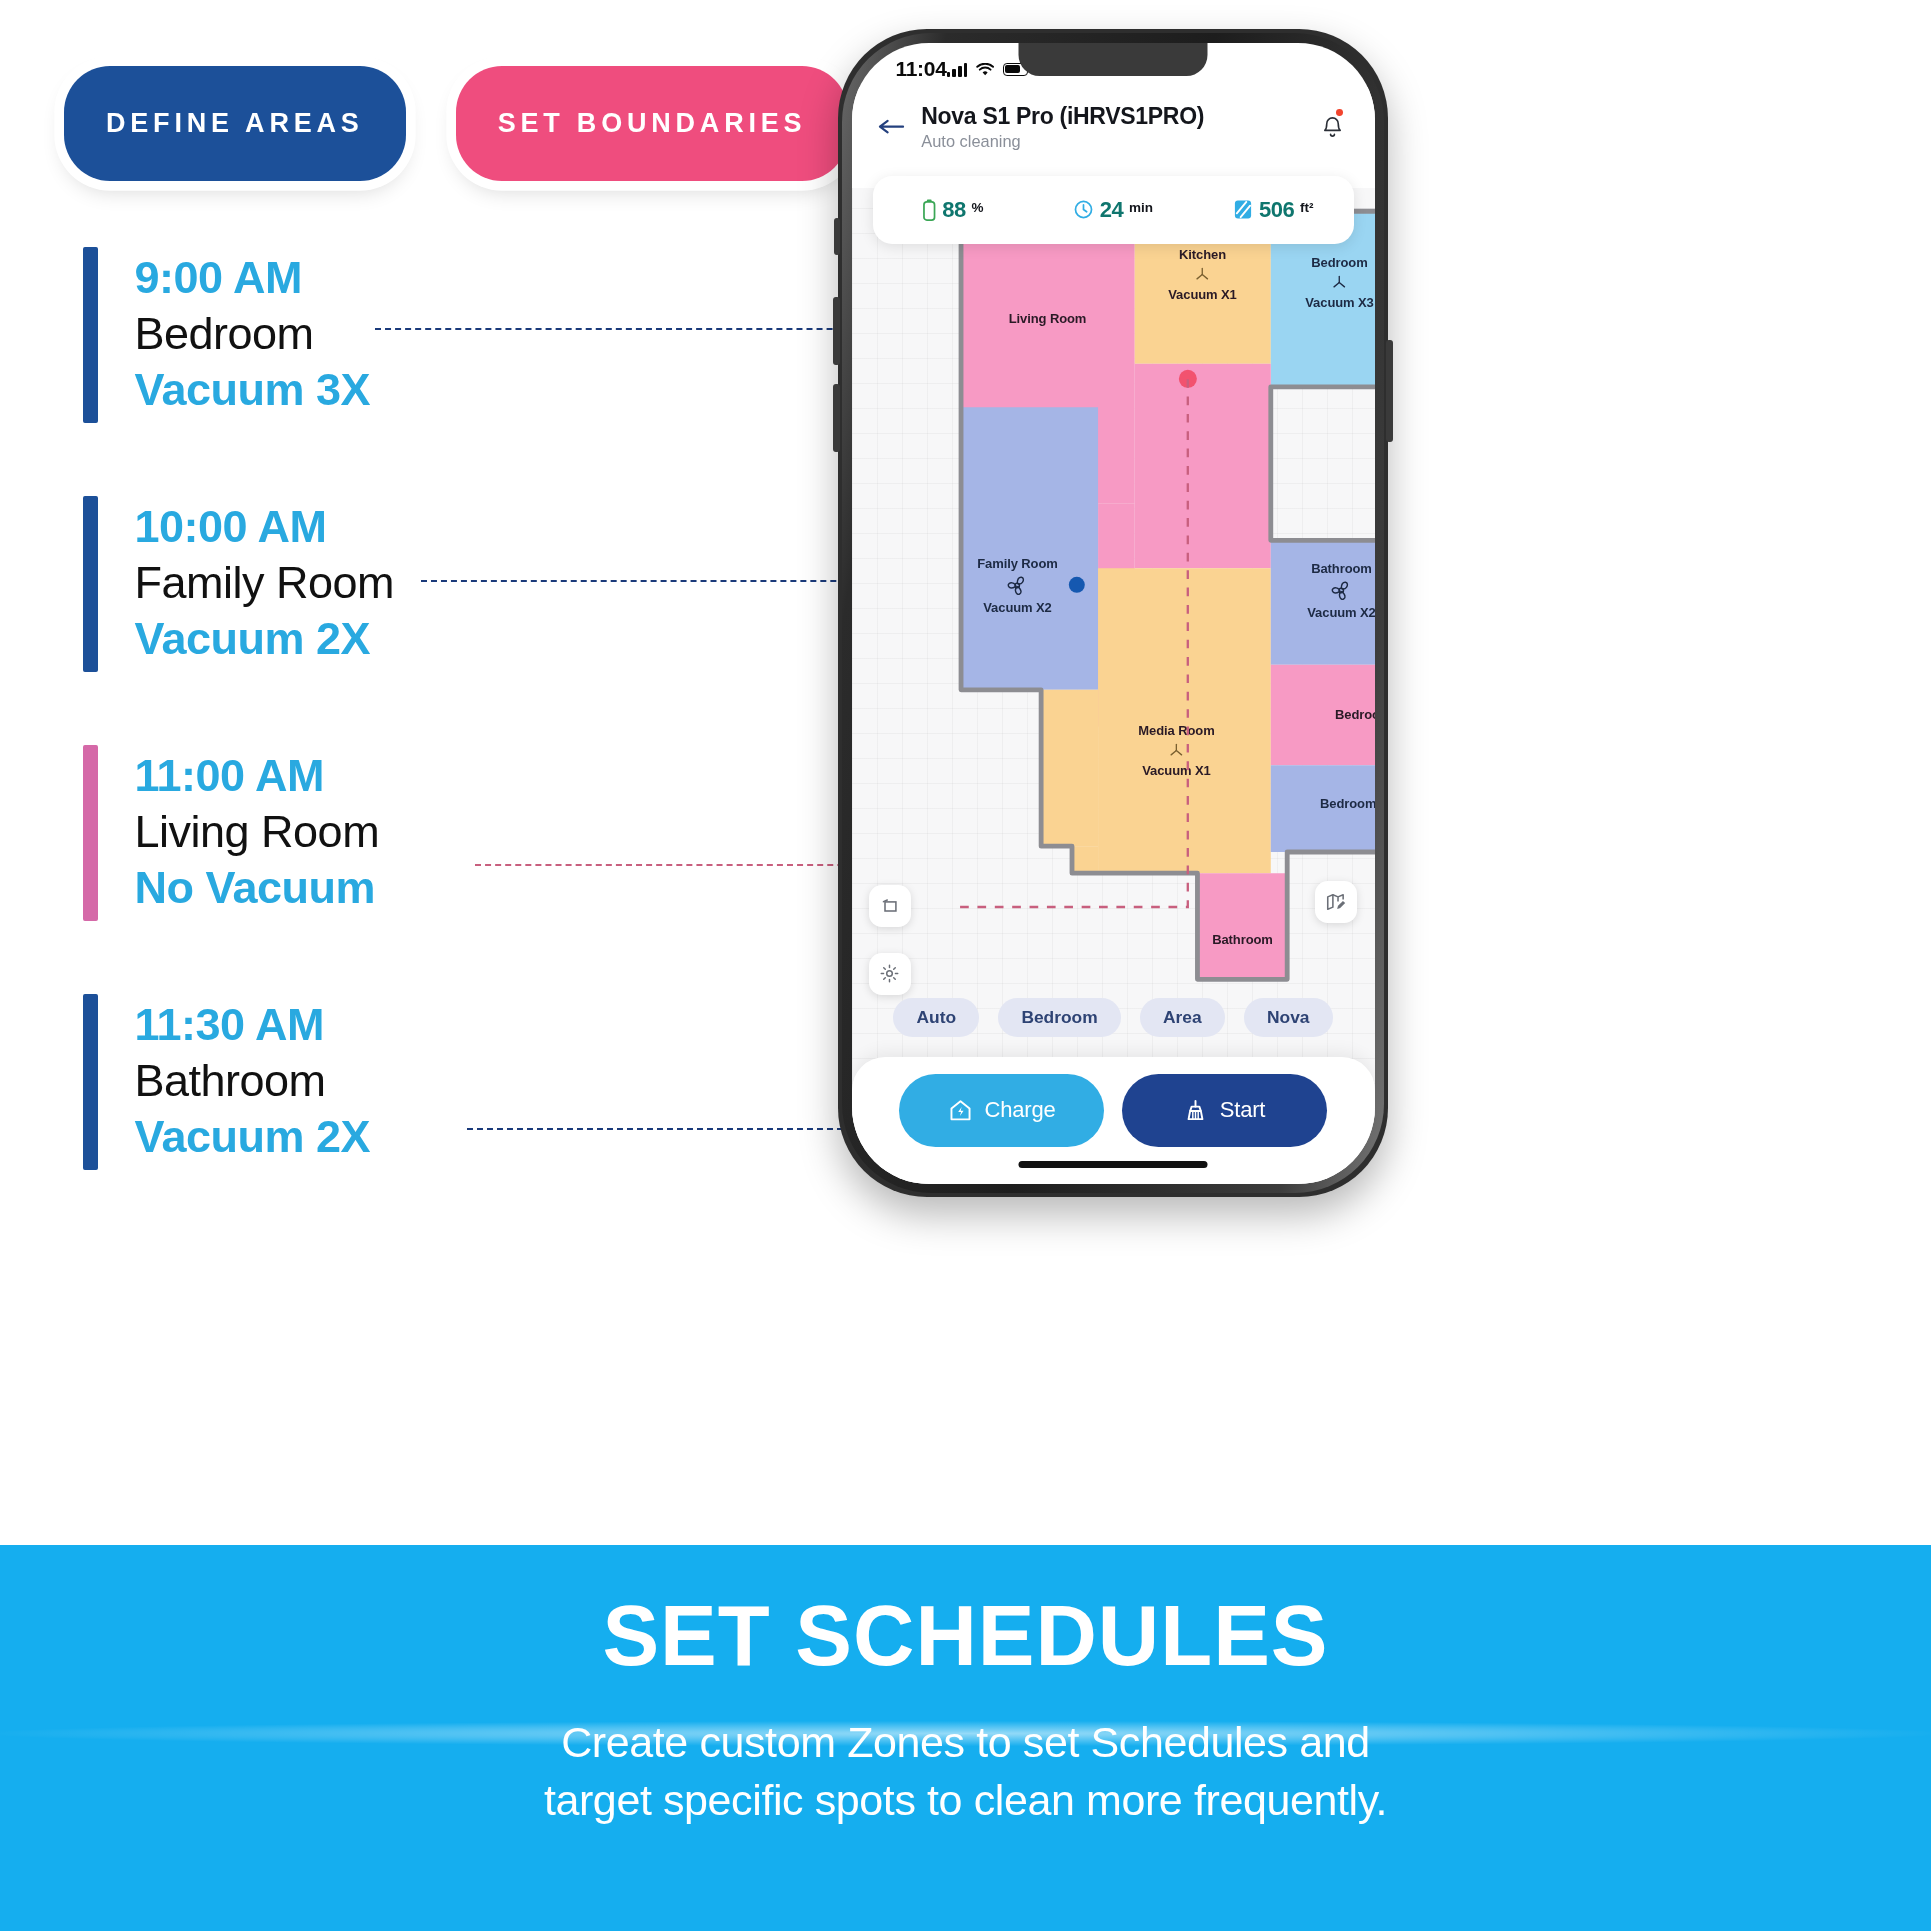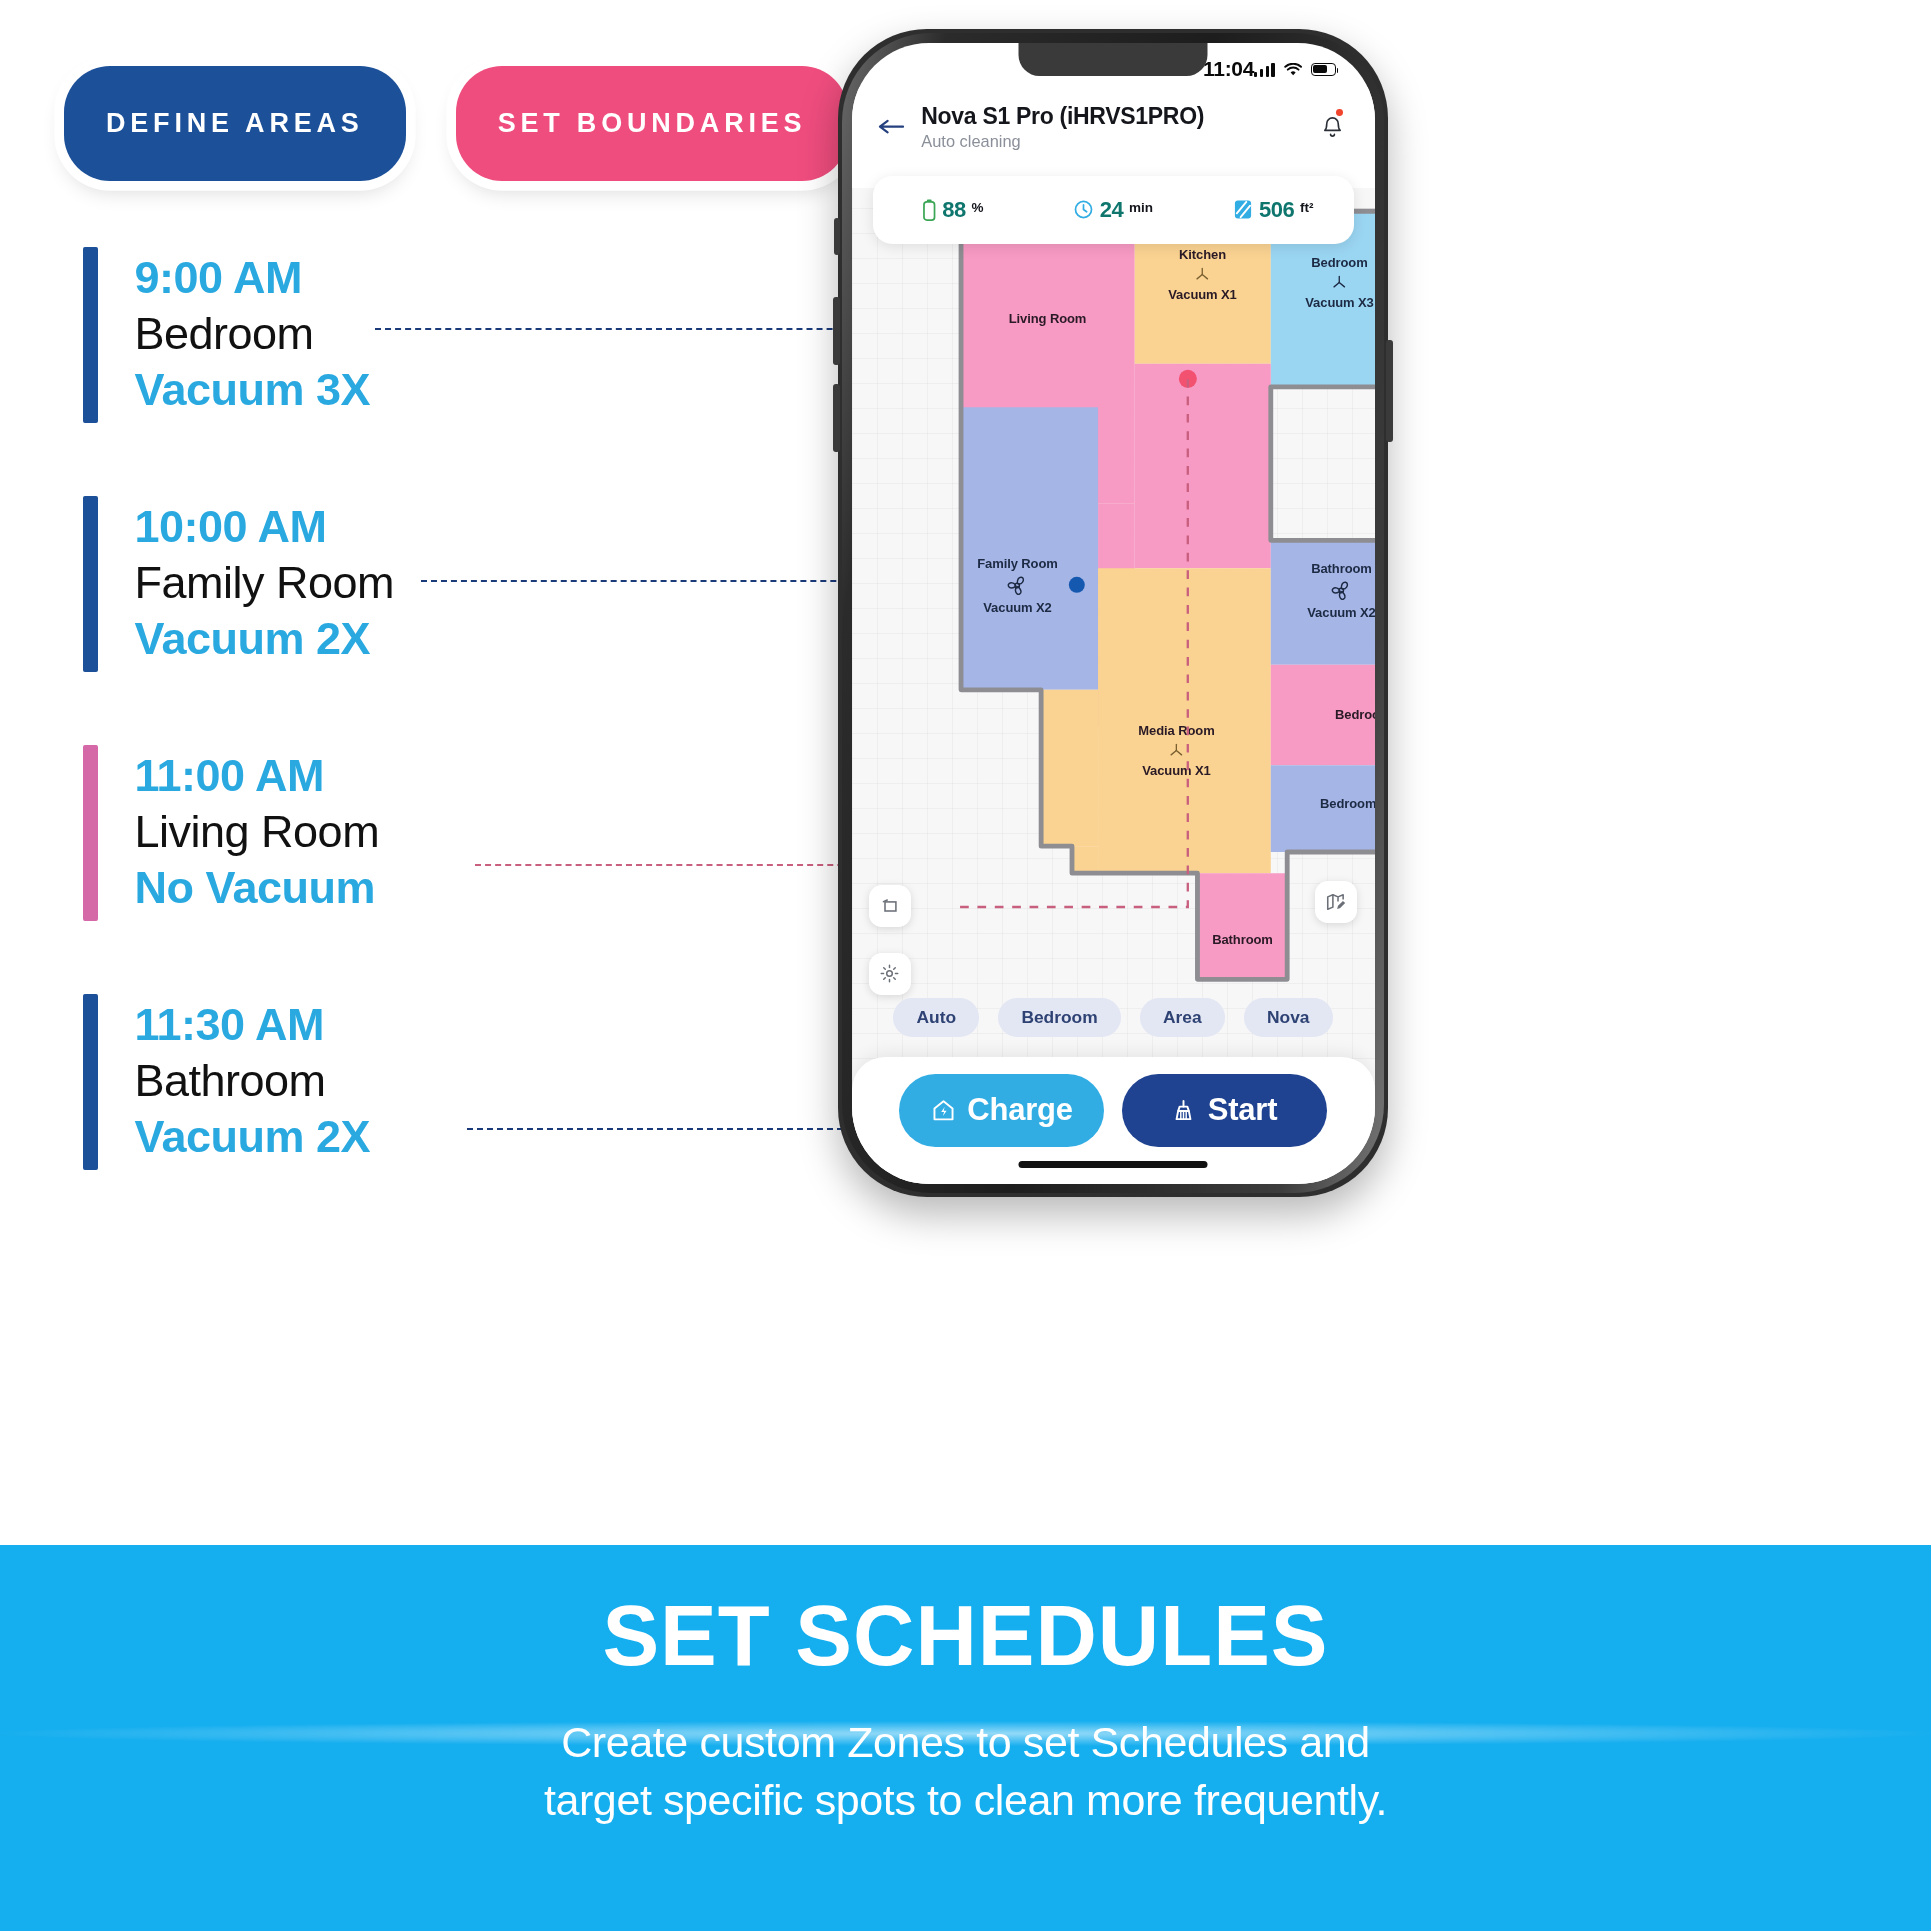--- a/index.html
+++ b/index.html
@@ -125,21 +125,21 @@
     z-index: 6;
   }
 
   
   #status-bar {
     position: absolute;
     top: 0; left: 0; right: 0;
     height: 44px;
     display: flex;
     align-items: center;
-    justify-content: flex-end;
+    justify-content: flex-start;
     padding: 9.7px 39px 0 44px;
     z-index: 5;
   }
   #status-time { font-size: 21px; font-weight: 700; color: #0a0a0a; letter-spacing: -0.3px; }
   #status-icons { display: flex; align-items: center; gap: 8.7px; }
   .bars { display: flex; align-items: flex-end; gap: 2.4px; height: 14.5px; }
   .bars i { display: block; width: 3.4px; background: #0a0a0a; border-radius: 1px; }
   .bars i:nth-child(1){height:4.8px}.bars i:nth-child(2){height:7.7px}
   .bars i:nth-child(3){height:10.6px}.bars i:nth-child(4){height:13.5px}
   .batt {
@@ -259,22 +259,22 @@
     gap: 17.4px;
     padding-top: 17.4px;
     z-index: 6;
   }
   .act-btn {
     width: 205px; height: 73px;
     border-radius: 39px;
     display: flex; align-items: center; justify-content: center;
     gap: 11.6px;
     color: #fff;
-    font-size: 31px;
-    font-weight: 700;
+    font-size: 22px;
+    font-weight: 400;
     letter-spacing: -0.2px;
   }
   #charge-btn { background: #31ade4; }
   #start-btn { background: #1f4390; }
   #home-indicator {
     position: absolute;
     bottom: 15.4px; left: 50%;
     transform: translateX(-50%);
     width: 189px; height: 6.8px;
     border-radius: 3.9px;

